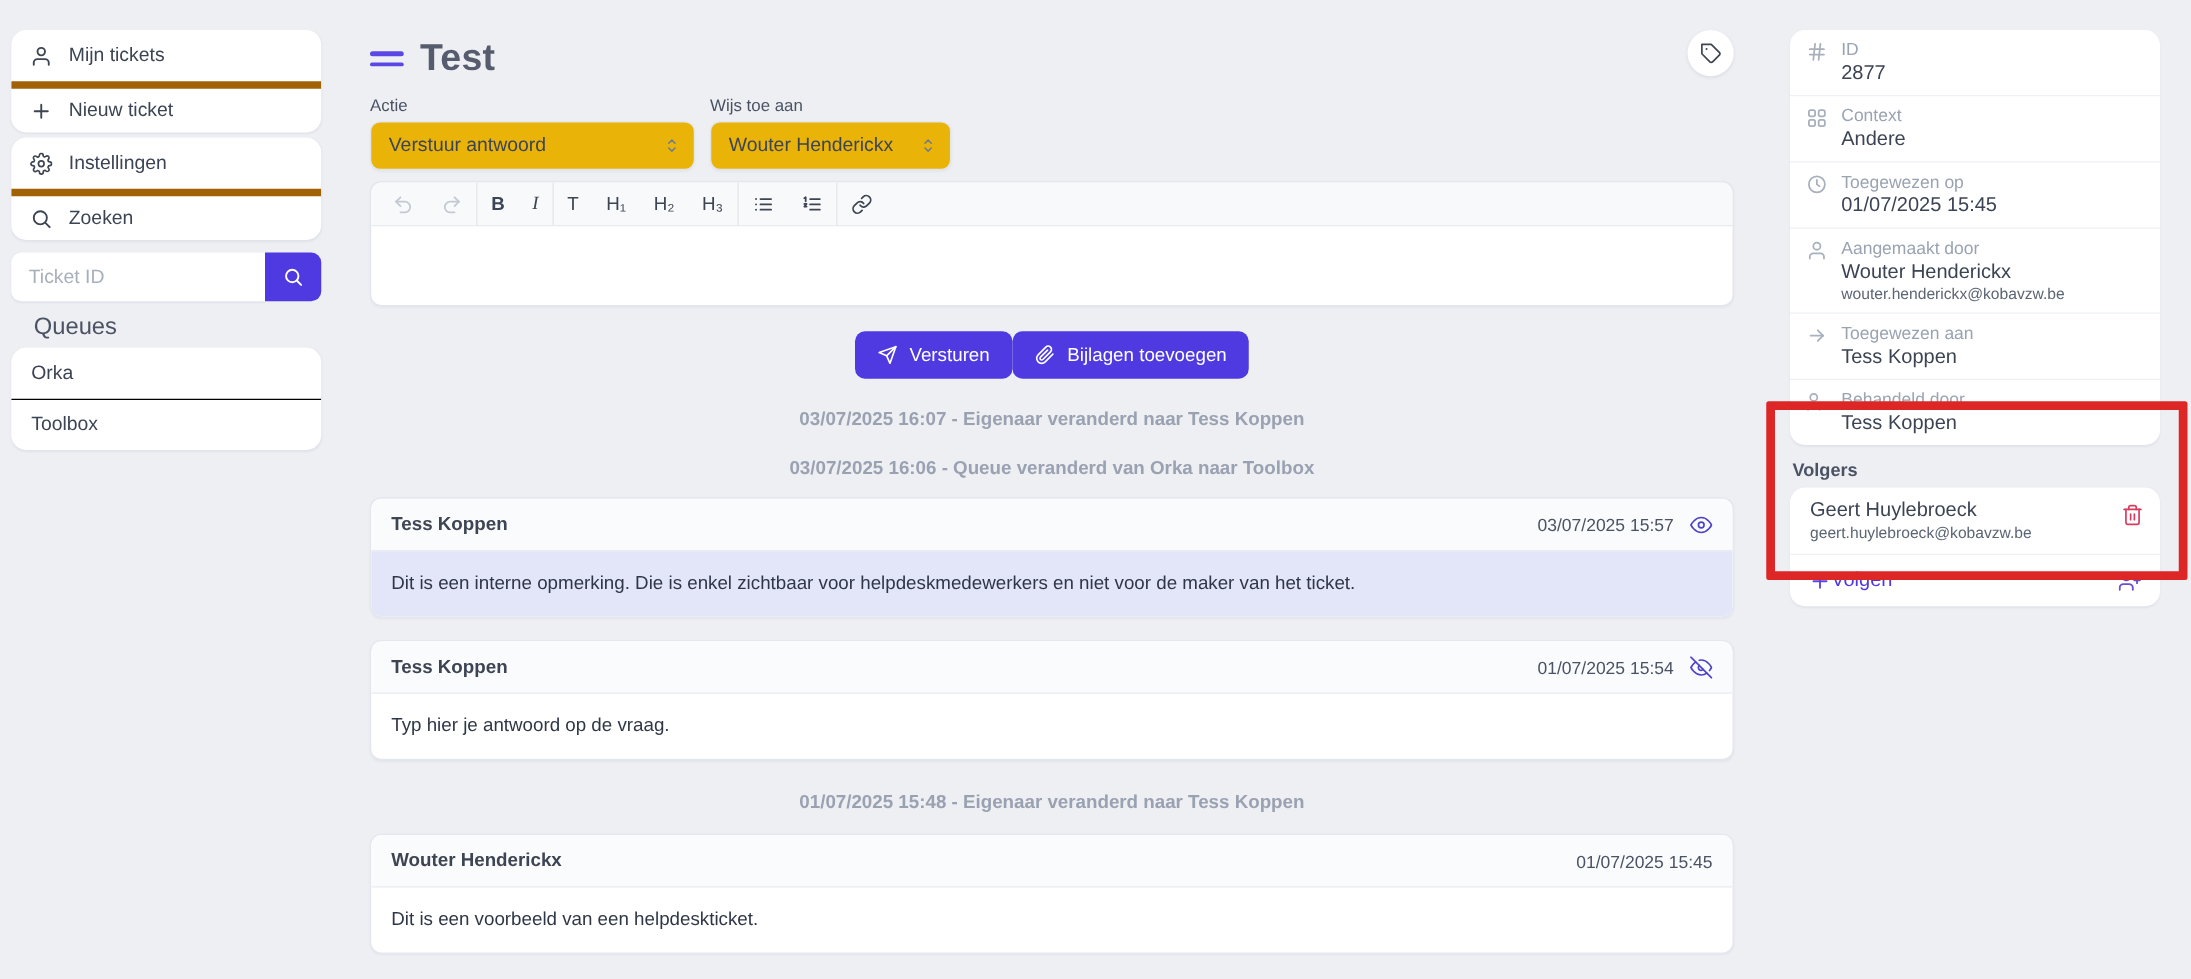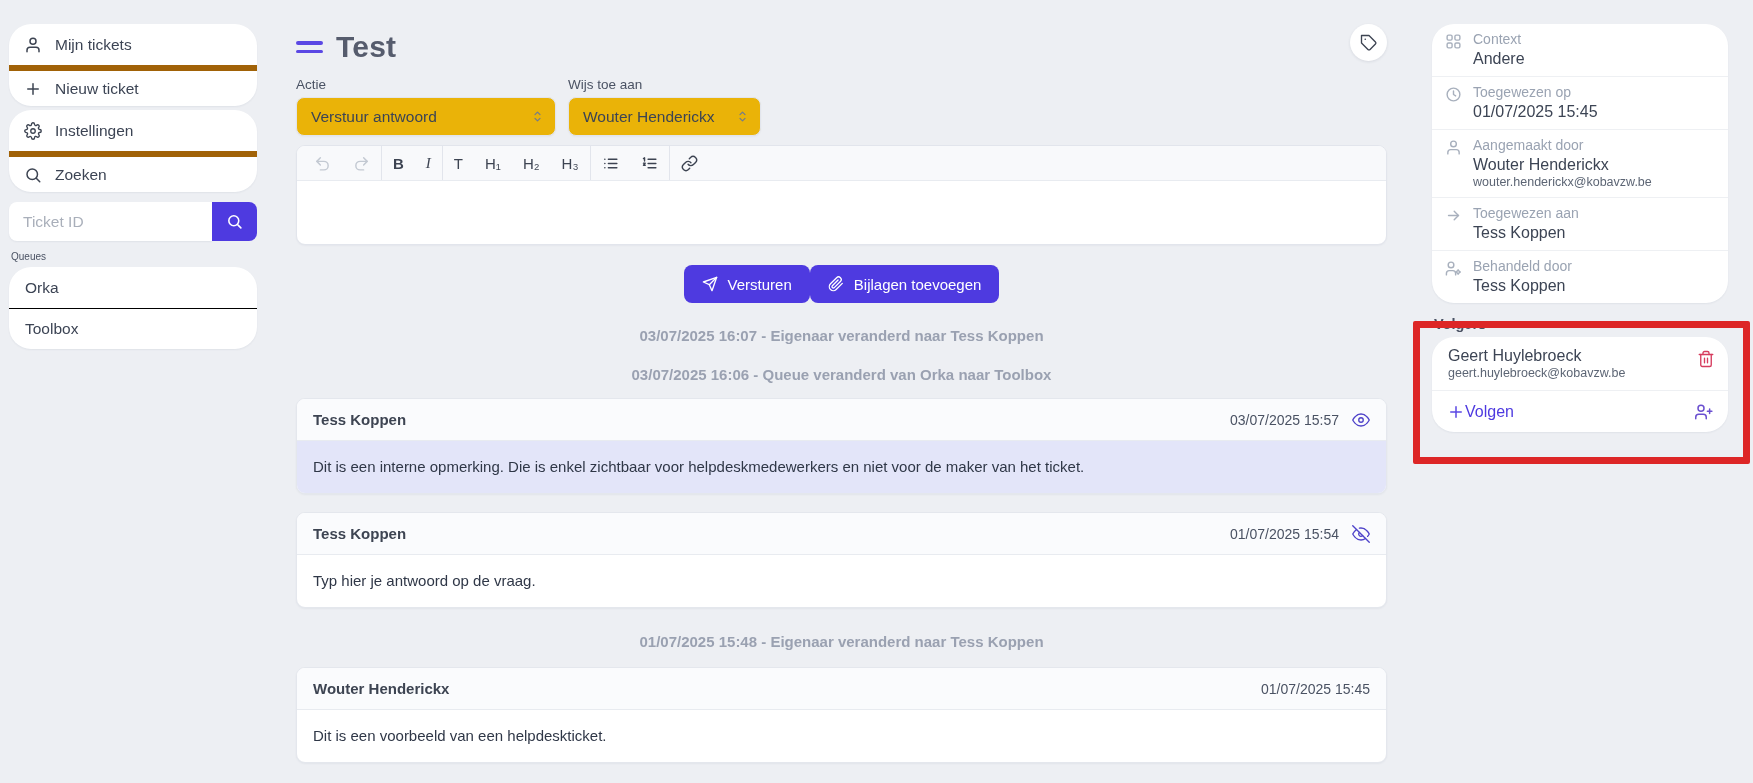--- a/index.html
+++ b/index.html
@@ -4,39 +4,39 @@
 <style>
   :root{
     --accent:#4e3ae0; --page-bg:#edeff3; --highlight-red:#dd2626; --trash-red:#d63c5e;
     --internal-note-bg:#e3e5f9; --label-gray:#9aa3b2; --text-dark:#3c4454; --timeline-gray:#9aa1b1;
   }
   *{box-sizing:border-box}
   body{margin:0;width:1753px;height:783px;overflow:hidden;position:relative;
        background:var(--page-bg);color:var(--text-dark);
        font-family:"Liberation Sans","DejaVu Sans",sans-serif;}
   .app{display:flex;align-items:flex-start;padding:22px 0 0 9px;}
-  .card{background:#fff;border-radius:22px;box-shadow:0 1px 2px rgba(25,35,70,.06);}
+  .card{background:#fff;border-radius:12px;box-shadow:0 1px 2px rgba(25,35,70,.06);}
   svg{display:block;flex:none}
 
   
   .sidebar{width:248px;flex:none;padding-top:2px;}
   .side-card{overflow:hidden;}
   .side-card + .side-card{margin-top:4px;}
   .menu-item{display:flex;align-items:center;gap:13px;height:41px;padding:0 15px;
              font-size:15.5px;color:#3c4454;cursor:pointer;}
   .menu-item + .menu-item{border-top:6px solid #a16207;}
   .menu-item .mi-icon{color:#3d4452}
   .search-row{display:flex;margin-top:10px;height:39px;}
   .search-row input{flex:1;min-width:0;border:none;outline:none;background:#fff;
       border-radius:8px 0 0 8px;padding:0 14px;font-size:15.5px;color:#3c4454;
       font-family:inherit;box-shadow:0 1px 2px rgba(25,35,70,.06);}
   .search-row input::placeholder{color:#a9afba}
   .search-btn{width:45px;border:none;background:var(--accent);color:#fff;
       border-radius:0 8px 8px 0;display:flex;align-items:center;justify-content:center;cursor:pointer;}
-  .queues-label{margin:10px 0 5px 2px;font-size:10px;color:#4a5263;}
+  .queues-label{margin:10px 0 5px 18px;font-size:19px;color:#4a5263;}
   .queue-item{display:flex;align-items:center;height:41px;padding:0 16px;font-size:15.5px;cursor:pointer;}
   .queue-item + .queue-item{border-top:1px solid #000000;}
 
   
   .main{width:1091px;margin-left:39px;flex:none;}
   .title-row{position:relative;display:flex;align-items:center;margin-top:6px;height:38px;}
   .title-lines{display:flex;flex-direction:column;gap:5px;width:27px;}
   .title-lines i{height:3.5px;background:#5b48e4;border-radius:2px;}
   .page-title{font-size:30px;font-weight:700;color:#565c6d;margin:0 0 0 13px;letter-spacing:.2px;}
   .tag-btn{position:absolute;right:0;top:-4px;width:37px;height:37px;border-radius:50%;
@@ -333,20 +333,29 @@
         <span class="msg-author">Wouter Henderickx</span>
         <span class="msg-time">01/07/2025 15:45</span>
       </div>
       <div class="msg-body">Dit is een voorbeeld van een helpdeskticket.</div>
     </div>
   </div>
 
   <div class="right">
     <div class="card">
 
+      <div class="d-row">
+        <span class="d-icon">
+          <svg width="17" height="17" viewBox="0 0 24 24" fill="none" stroke="currentColor" stroke-width="2" stroke-linecap="round">
+              <path d="M4 9h16M4 15h16M10 3L8 21M16 3l-2 18"></path>
+            </svg>
+        </span>
+        <div class="d-label">ID</div>
+        <div class="d-value">2877</div>
+      </div>
 
       <div class="d-row">
         <span class="d-icon">
           <svg width="17" height="17" viewBox="0 0 24 24" fill="none" stroke="currentColor" stroke-width="2">
               <rect x="3" y="3" width="7" height="7" rx="2"></rect>
               <rect x="14" y="3" width="7" height="7" rx="2"></rect>
               <rect x="3" y="14" width="7" height="7" rx="2"></rect>
               <rect x="14" y="14" width="7" height="7" rx="2"></rect>
             </svg>
         </span>

